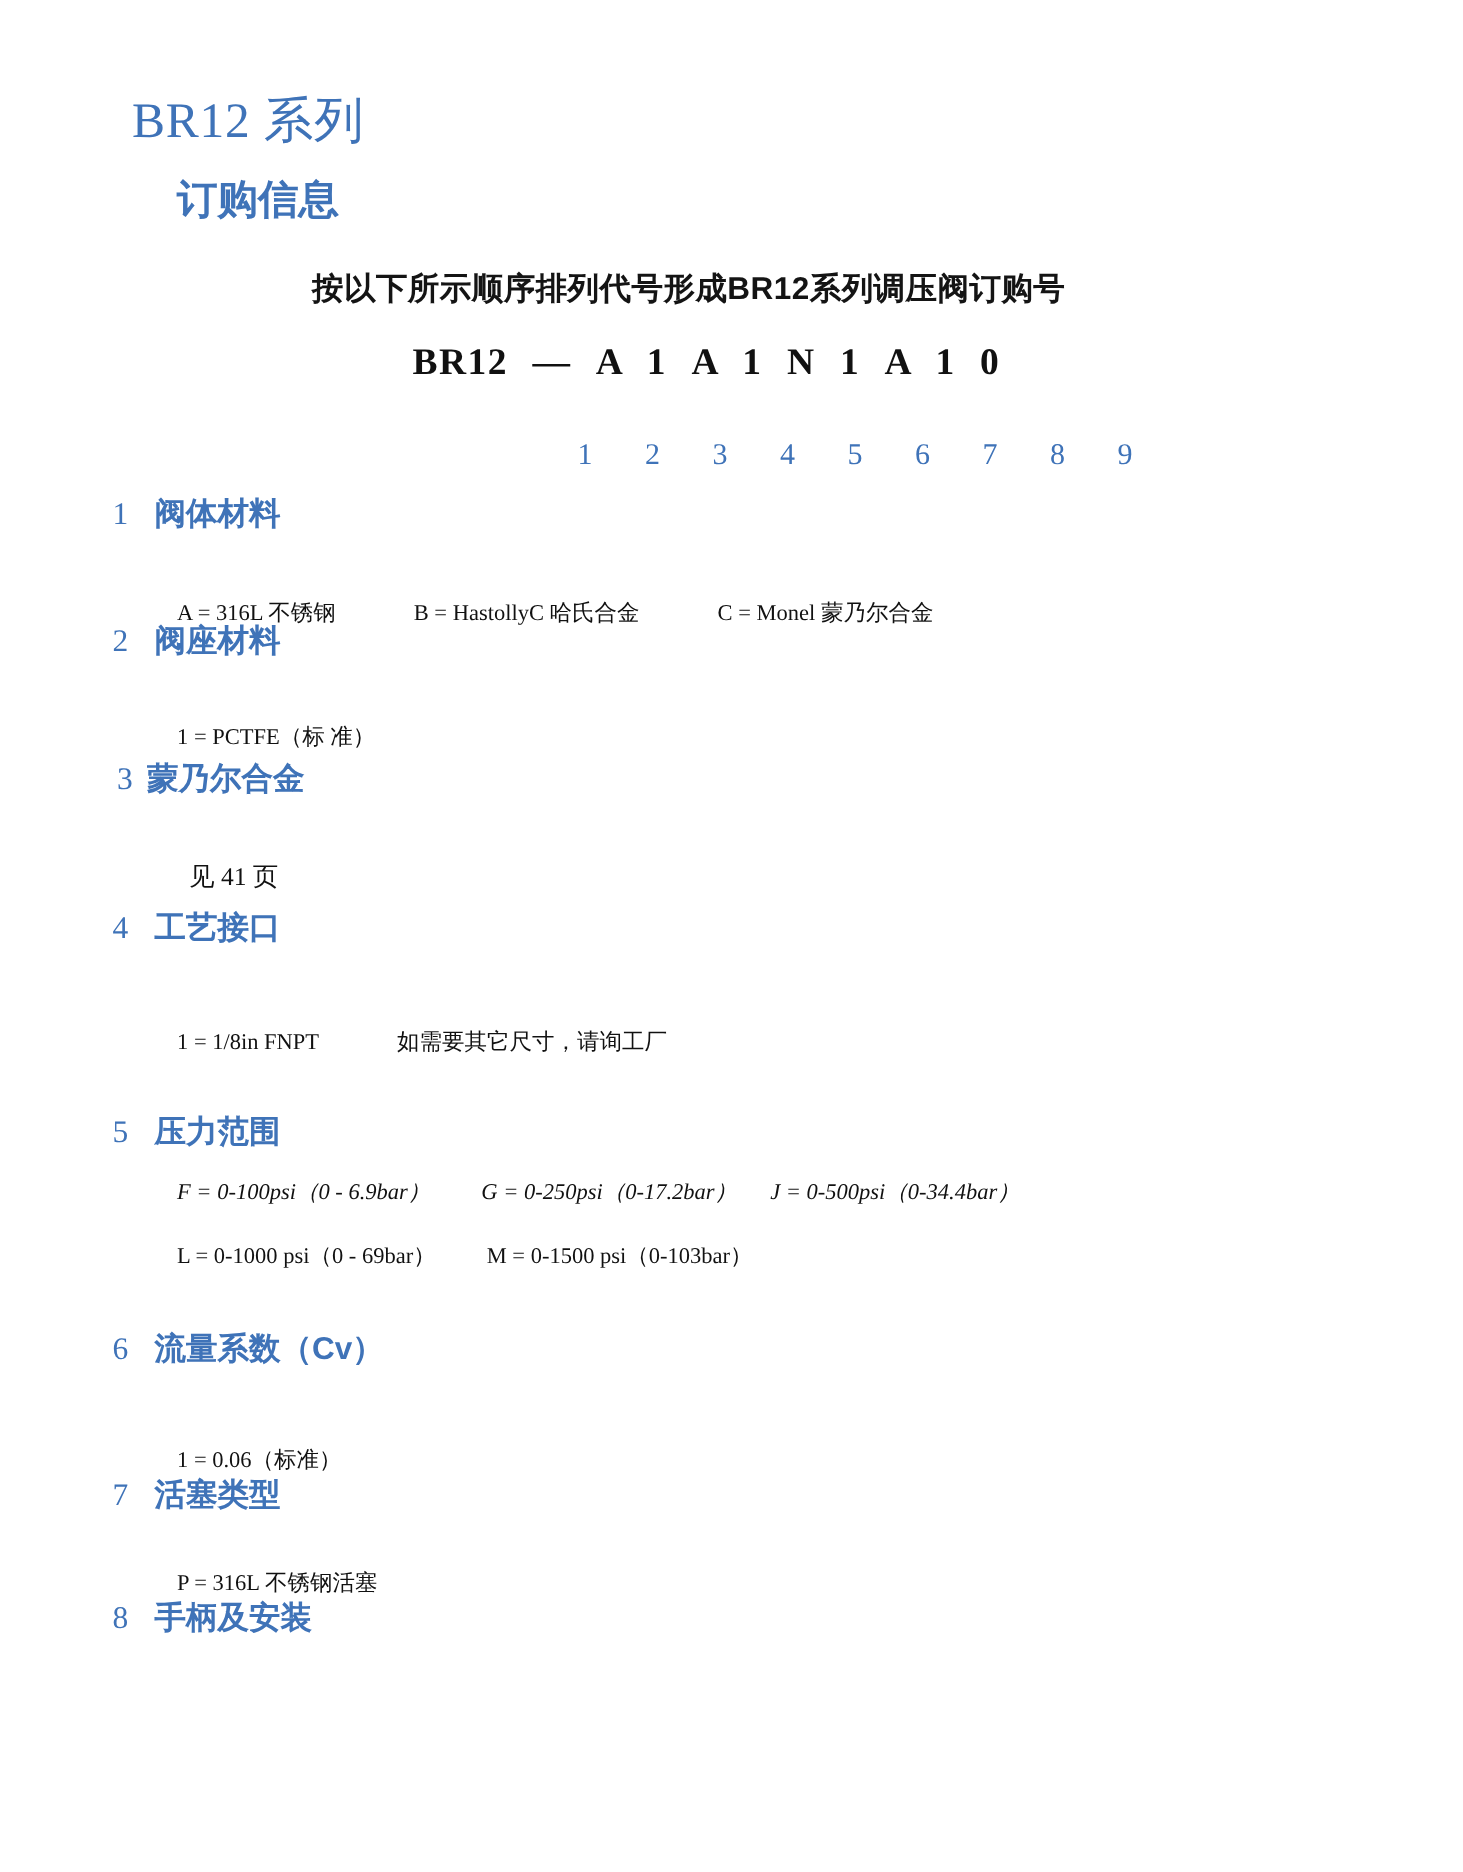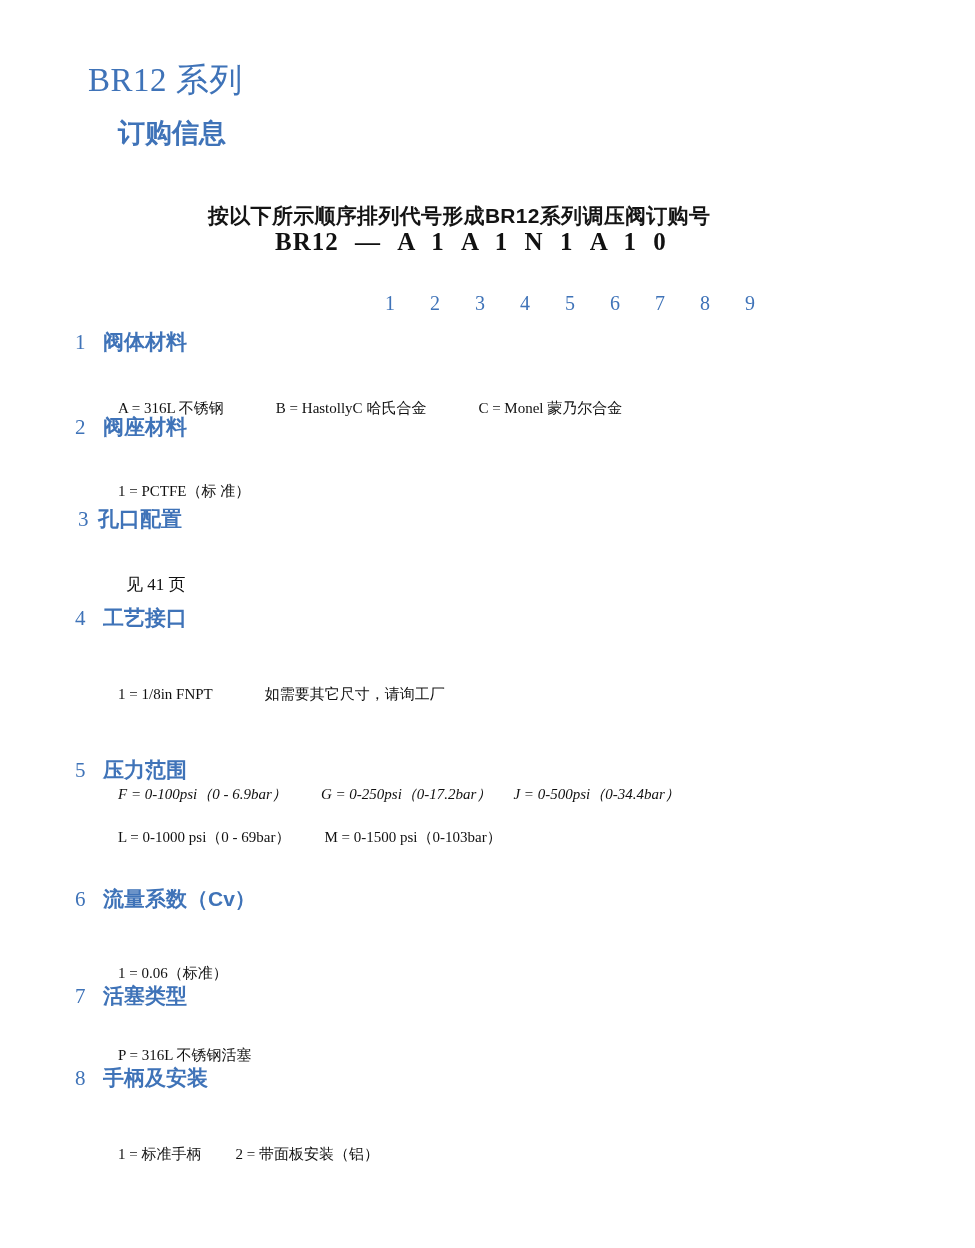--- a/index.html
+++ b/index.html
@@ -41,21 +41,20 @@
   }
   .instruction {
     position: absolute;
     left: 208px;
     top: 178px;
     font-size: 21px;
     font-weight: bold;
     color: #141414;
     font-family: "Liberation Sans", sans-serif;
     letter-spacing: 0.3px;
-    margin-top: 24px;
   }
 
   .code-line {
     position: absolute;
     left: 275px;
     top: 228px;
     font-size: 25px;
     font-weight: bold;
     font-family: "Liberation Serif", serif;
     color: #111111;
@@ -157,34 +156,34 @@
   </div>
 
   <div class="sec-head" style="left:75px; top:413px;">
     <span class="sec-num">2</span><span>阀座材料</span>
   </div>
   <div class="sec-body" style="left:118px; top:461px;">
     <span>1 = PCTFE（标 准）</span>
   </div>
 
   <div class="sec-head" style="left:78px; top:505px;">
-    <span class="sec-num tight">3</span><span>孔口配置</span>
+    <span class="sec-num tight">3</span><span>蒙乃尔合金</span>
   </div>
   <div class="sec-body cn" style="left:126px; top:552px;">
     <span>见 41 页</span>
   </div>
 
   <div class="sec-head" style="left:75px; top:604px;">
     <span class="sec-num">4</span><span>工艺接口</span>
   </div>
   <div class="sec-body" style="left:118px; top:664px;">
     <span>1 = 1/8in FNPT</span><span class="gap-lg"></span><span>如需要其它尺寸，请询工厂</span>
   </div>
 
-  <div class="sec-head" style="left:75px; top:756px;">
+  <div class="sec-head" style="left:75px; top:740px;">
     <span class="sec-num">5</span><span>压力范围</span>
   </div>
   <div class="sec-body" style="left:118px; top:764px;font-style:italic;">
     <span>F = 0-100psi（0 - 6.9bar）</span><span class="gap-md"></span><span>G = 0-250psi（0-17.2bar）</span><span class="gap-sm"></span><span>J = 0-500psi（0-34.4bar）</span>
   </div>
   <div class="sec-body" style="left:118px; top:807px;">
     <span>L = 0-1000 psi（0 - 69bar）</span><span class="gap-md"></span><span>M = 0-1500 psi（0-103bar）</span>
   </div>
 
   <div class="sec-head" style="left:75px; top:885px;">
@@ -197,17 +196,14 @@
   <div class="sec-head" style="left:75px; top:982px;">
     <span class="sec-num">7</span><span>活塞类型</span>
   </div>
   <div class="sec-body" style="left:118px; top:1025px;">
     <span>P = 316L 不锈钢活塞</span>
   </div>
 
   <div class="sec-head" style="left:75px; top:1064px;">
     <span class="sec-num">8</span><span>手柄及安装</span>
   </div>
-  <div class="sec-body" style="left:118px; top:1124px;">
-    <span>1 = 标准手柄</span><span class="gap-md"></span><span>2 = 带面板安装（铝）</span>
-  </div>
 
 </div>
 
 </body></html>

